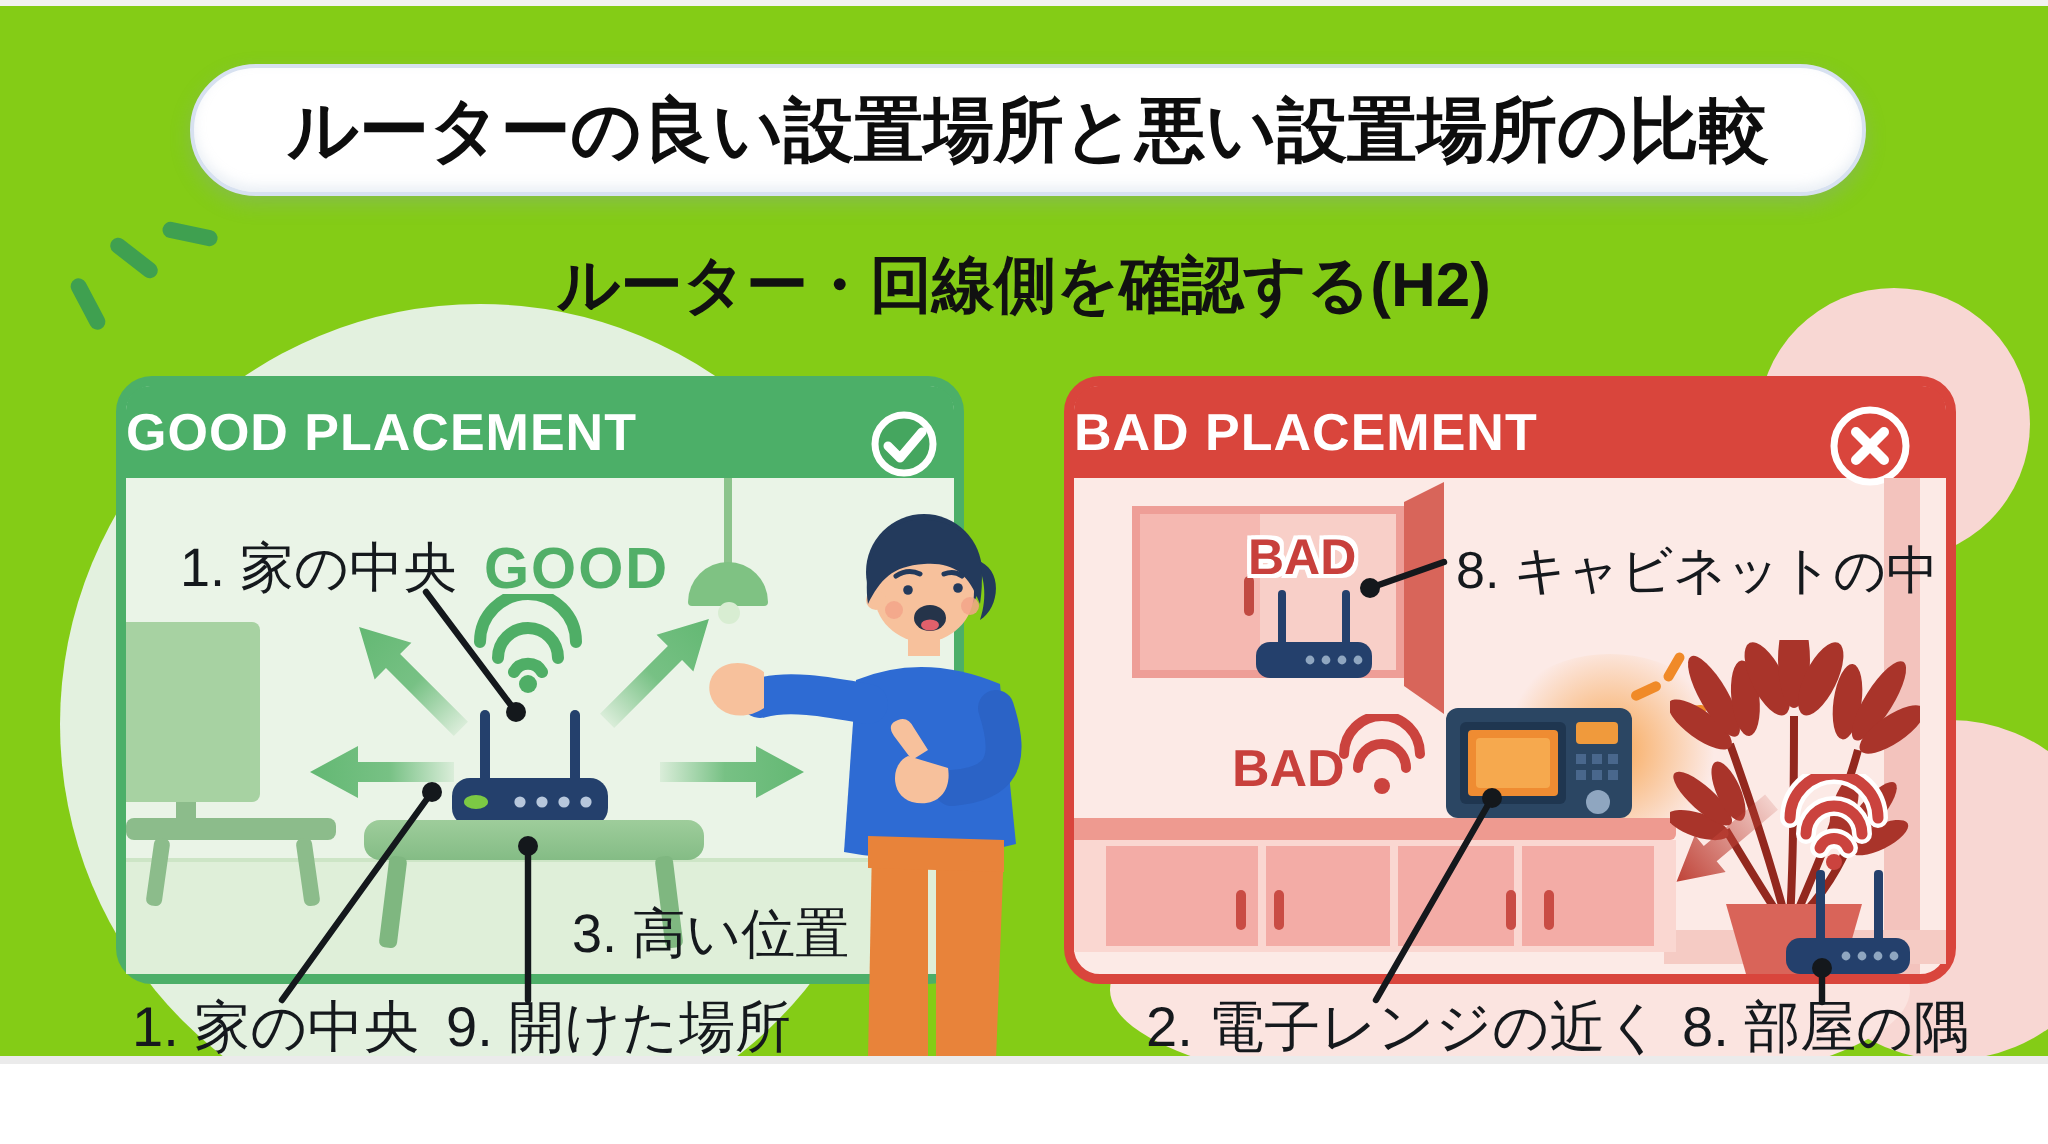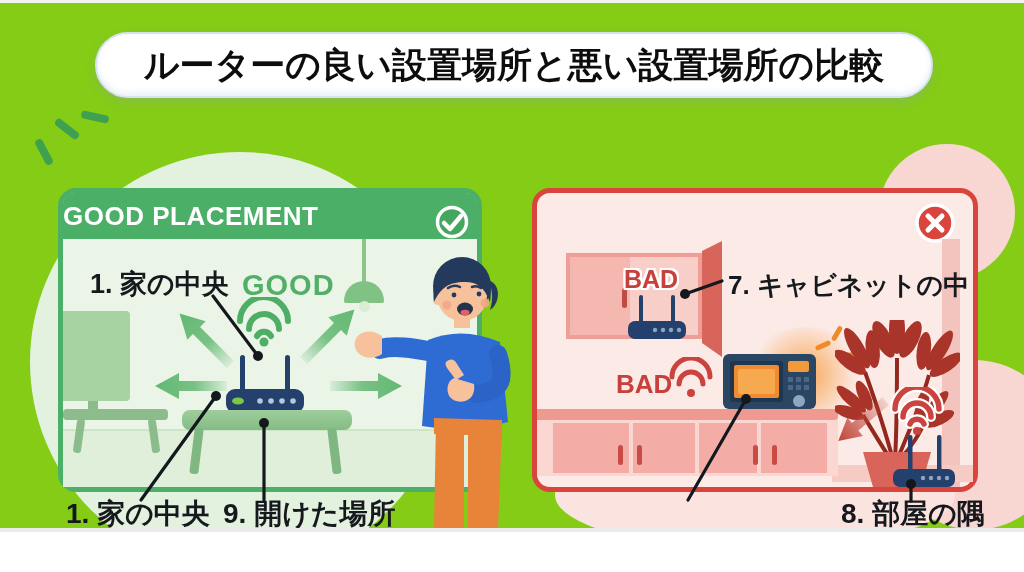--- a/index.html
+++ b/index.html
@@ -32,21 +32,21 @@
   
   .panel{z-index:1;border-radius:18px;}
   .panel-good{left:58px;top:188px;width:414px;height:294px;background:#eaf4e7;border:5px solid #4caf68;}
   .panel-bad {left:532px;top:188px;width:436px;height:294px;background:#fceae6;border:5px solid #d9453c;}
   .panel-header{position:absolute;left:0;top:0;right:0;height:46px;border-radius:12px 12px 0 0;
     text-align:left;line-height:46px;color:#fff;font-size:26px;font-weight:900;letter-spacing:.5px;}
   .panel-good .panel-header{background:#4caf68;}
   .panel-bad  .panel-header{background:#d9453c;}
   .scene{position:absolute;left:0;right:0;top:46px;bottom:0;overflow:hidden;}
 
-  .lbl{position:absolute;font-weight:700;color:#15191d;white-space:nowrap;line-height:1.1;}
+  .lbl{position:absolute;font-weight:400;color:#15191d;white-space:nowrap;line-height:1.1;}
   .lbl-27{font-size:27px;} .lbl-28{font-size:28px;} .lbl-26{font-size:26px;}
   .good-word{position:absolute;font-size:29px;font-weight:900;color:#52af68;letter-spacing:1px;}
   .bad-word{position:absolute;font-weight:900;color:#c8403c;}
   .halo{text-shadow:0 2px 0 #fff,0 -2px 0 #fff,2px 0 0 #fff,-2px 0 0 #fff,
         2px 2px 0 #fff,-2px -2px 0 #fff,2px -2px 0 #fff,-2px 2px 0 #fff;}
 
   
   .tv-screen{left:0;top:72px;width:67px;height:90px;background:#a7d2a2;border-radius:0 4px 4px 0;}
   .tv-neck{left:25px;top:162px;width:10px;height:10px;background:#8cbc8b;}
   .tv-board{left:0;top:170px;width:105px;height:11px;background:#8cbc8b;border-radius:4px;}
@@ -88,20 +88,21 @@
   <div class="abs edge-bottom"></div>
 
   <div class="abs blob blob-green"></div>
   <div class="abs blob blob-pink-top"></div>
   <div class="abs blob blob-pink-right"></div>
   <div class="abs blob-pink-bottom abs" style="position:absolute;"></div>
 
   <div class="abs title-pill">
     <span>ルーターの良い設置場所と悪い設置場所の比較</span>
   </div>
+  <div class="abs subtitle">ルーター・回線側を確認する(H2)</div>
 
   <div class="abs spark s1"></div>
   <div class="abs spark s2"></div>
   <div class="abs spark s3"></div>
 
   <section class="abs panel panel-good">
     <header class="panel-header">
       <span>GOOD PLACEMENT</span>
     </header>
     <svg class="abs" style="left:371px;top:11px;" width="36" height="36" viewBox="0 0 36 36">
@@ -180,27 +181,31 @@
           <circle cx="45" cy="46" r="2.8" fill="#b7c7dc"></circle>
         <circle cx="56" cy="46" r="2.8" fill="#b7c7dc"></circle>
           <circle cx="67" cy="46" r="2.8" fill="#b7c7dc"></circle>
       </svg>
       <div class="abs table-top"></div>
       <div class="abs table-leg l"></div>
       <div class="abs table-leg r"></div>
 
       <div class="lbl lbl-27" style="left:27px;top:31px;">1. 家の中央</div>
       <div class="good-word" style="left:163px;top:30px;margin-left:16px;">GOOD</div>
+      <div class="lbl lbl-27" style="left:223px;top:214px;">3. 高い位置</div>
     </div>
   </section>
 
   <div class="abs lbl lbl-28 below-lbl" style="left:66px;top:499px;">1. 家の中央</div>
   <div class="abs lbl lbl-28 below-lbl" style="left:223px;top:499px;">9. 開けた場所</div>
 
   <section class="abs panel panel-bad">
+    <header class="panel-header">
+      <span>BAD PLACEMENT</span>
+    </header>
     <svg class="abs" style="left:376px;top:8px;" width="44" height="44" viewBox="0 0 44 44">
       <circle cx="22" cy="22" r="18" fill="#d9453c" stroke="#ffffff" stroke-width="3.5"></circle>
       <path d="M15,15 L29,29 M29,15 L15,29" stroke="#ffffff" stroke-width="5" stroke-linecap="round"></path>
     </svg>
     <div class="scene">
       <div class="abs wall-band"></div>
       <div class="abs floor-bad"></div>
 
       <div class="abs cab-box"></div>
       <div class="abs cab-door"></div>
@@ -212,21 +217,21 @@
       <svg class="abs" style="left:91px;top:56px;" width="58" height="46" viewBox="0 0 58 46">
         <rect x="11" y="0" width="4" height="28" rx="2" fill="#24406c"></rect>
         <rect x="43" y="0" width="4" height="28" rx="2" fill="#24406c"></rect>
         <rect x="0" y="26" width="58" height="18" rx="7" fill="#24406c"></rect>
         <circle cx="27" cy="35" r="2.2" fill="#8fa6c0"></circle>
           <circle cx="35" cy="35" r="2.2" fill="#8fa6c0"></circle>
         <circle cx="43" cy="35" r="2.2" fill="#8fa6c0"></circle>
           <circle cx="51" cy="35" r="2.2" fill="#8fa6c0"></circle>
       </svg>
       <div class="bad-word halo" style="left:87px;top:26px;font-size:25px;">BAD</div>
-      <div class="lbl lbl-26" style="left:191px;top:32px;">7. キャビネットの中</div>
+      <div class="lbl lbl-26" style="left:191px;top:32px;">8. キャビネットの中</div>
 
       <div class="abs glow"></div>
       <div class="spark-o" style="left:278px;top:104px;transform:rotate(-25deg);"></div>
       <div class="spark-o" style="left:292px;top:92px;transform:rotate(-60deg);"></div>
       <div class="spark-o" style="left:300px;top:114px;transform:rotate(-5deg);"></div>
       <div class="bad-word" style="left:79px;top:130px;font-size:26px;">BAD</div>
       <svg class="abs" style="left:131px;top:118px;" width="46" height="42" viewBox="0 0 46 42">
         <g fill="none" stroke="#cb433e" stroke-width="5" stroke-linecap="round">
           <path d="M4,20 A19,19 0 0 1 42,20"></path>
           <path d="M11,27 A12,12 0 0 1 35,27"></path>
@@ -327,20 +332,21 @@
         <rect x="44" y="0" width="4.5" height="36" rx="2" fill="#24406c"></rect>
         <rect x="0" y="34" width="62" height="18" rx="7" fill="#24406c"></rect>
         <circle cx="30" cy="43" r="2.2" fill="#8fa6c0"></circle>
           <circle cx="38" cy="43" r="2.2" fill="#8fa6c0"></circle>
         <circle cx="46" cy="43" r="2.2" fill="#8fa6c0"></circle>
           <circle cx="54" cy="43" r="2.2" fill="#8fa6c0"></circle>
       </svg>
     </div>
   </section>
 
+  <div class="abs lbl lbl-28 below-lbl" style="left:573px;top:499px;">2. 電子レンジの近く</div>
   <div class="abs lbl lbl-28 below-lbl" style="left:841px;top:499px;">8. 部屋の隅</div>
 
   <svg class="abs overlay" width="1024" height="572" viewBox="0 0 1024 572">
     <g stroke="#14181c" stroke-width="3.2" stroke-linecap="round">
       <line x1="213" y1="296" x2="258" y2="356"></line>
       <line x1="216" y1="396" x2="141" y2="500"></line>
       <line x1="264" y1="423" x2="264" y2="500"></line>
       <line x1="685" y1="294" x2="722" y2="281"></line>
       <line x1="746" y1="399" x2="688" y2="500"></line>
       <line x1="911" y1="484" x2="911" y2="501"></line>

